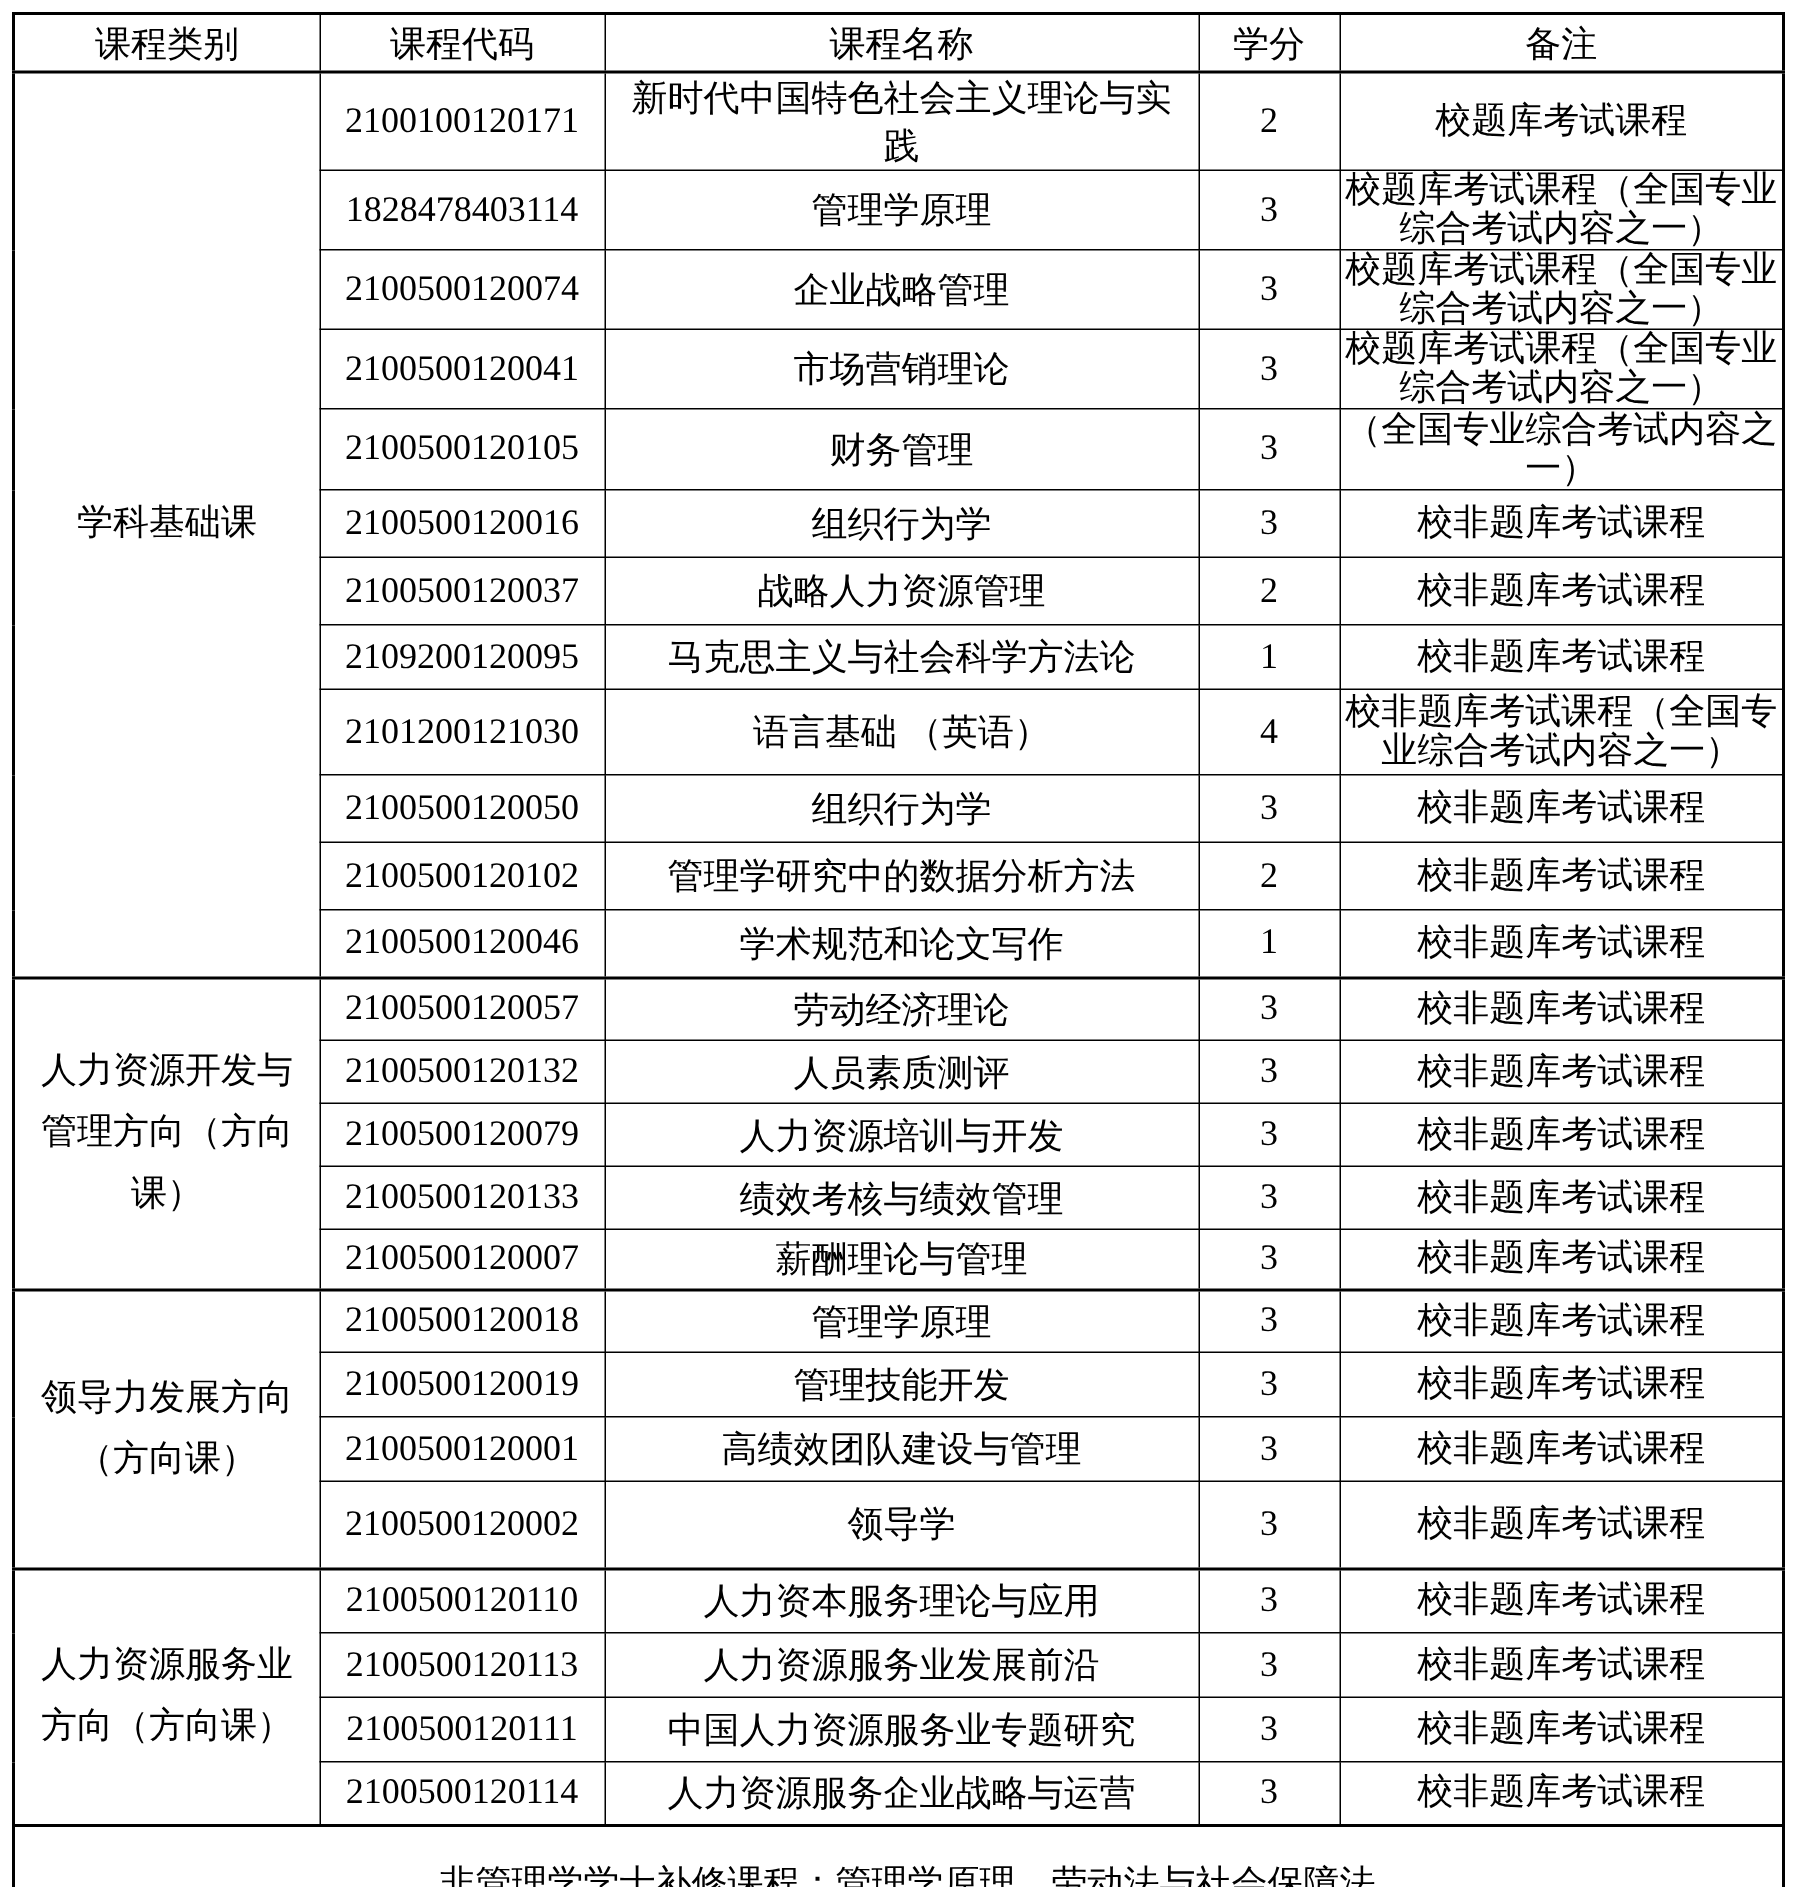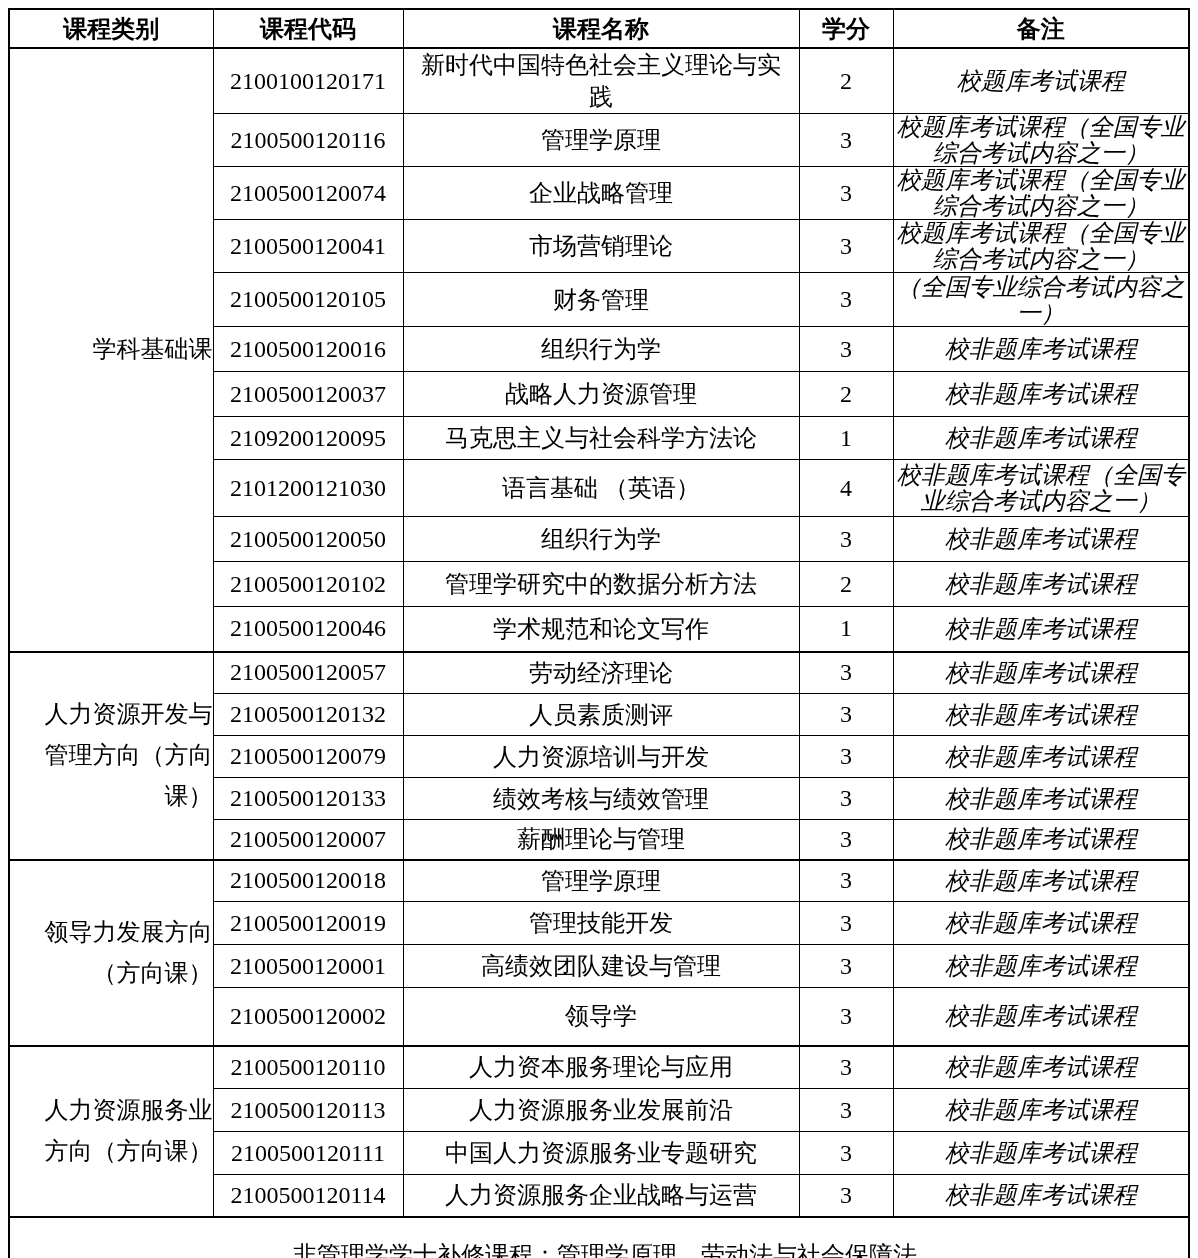--- a/index.html
+++ b/index.html
@@ -23,36 +23,34 @@
   }
   th, td {
     border: 1px solid #000000;
     text-align: center;
     vertical-align: middle;
     font-size: 24px;
     padding: 0;
     overflow: hidden;
   }
   th {
-    font-weight: bold;
+    font-weight: normal;
   }
   thead tr th {
     border-bottom: 2px solid #000000;
   }
   tr.sep > td {
     border-top: 2px solid #000000;
   }
   .cat-cell {
     line-height: 41px;
-    text-align: right;
   }
   .note-cell {
     line-height: 26px;
     padding: 0 0;
-    font-style: italic;
   }
   .name-cell {
     padding: 0 16px;
   }
   .footer-cell {
     text-align: center;
     padding-left: 12px;
   }
 </style>
 </head>
@@ -80,21 +78,21 @@
     <tr class="sep" style="height:43px">
       <td class="cat-cell" rowspan="12">
         <div>学科基础课</div>
       </td>
       <td class="code-cell">2100100120171</td>
       <td class="name-cell">新时代中国特色社会主义理论与实践</td>
       <td class="credit-cell">2</td>
       <td class="note-cell">校题库考试课程</td>
     </tr>
     <tr style="height:52px">
-      <td class="code-cell">2100500120116</td>
+      <td class="code-cell">1828478403114</td>
       <td class="name-cell">管理学原理</td>
       <td class="credit-cell">3</td>
       <td class="note-cell">校题库考试课程（全国专业综合考试内容之一）</td>
     </tr>
     <tr style="height:53px">
       <td class="code-cell">2100500120074</td>
       <td class="name-cell">企业战略管理</td>
       <td class="credit-cell">3</td>
       <td class="note-cell">校题库考试课程（全国专业综合考试内容之一）</td>
     </tr>

